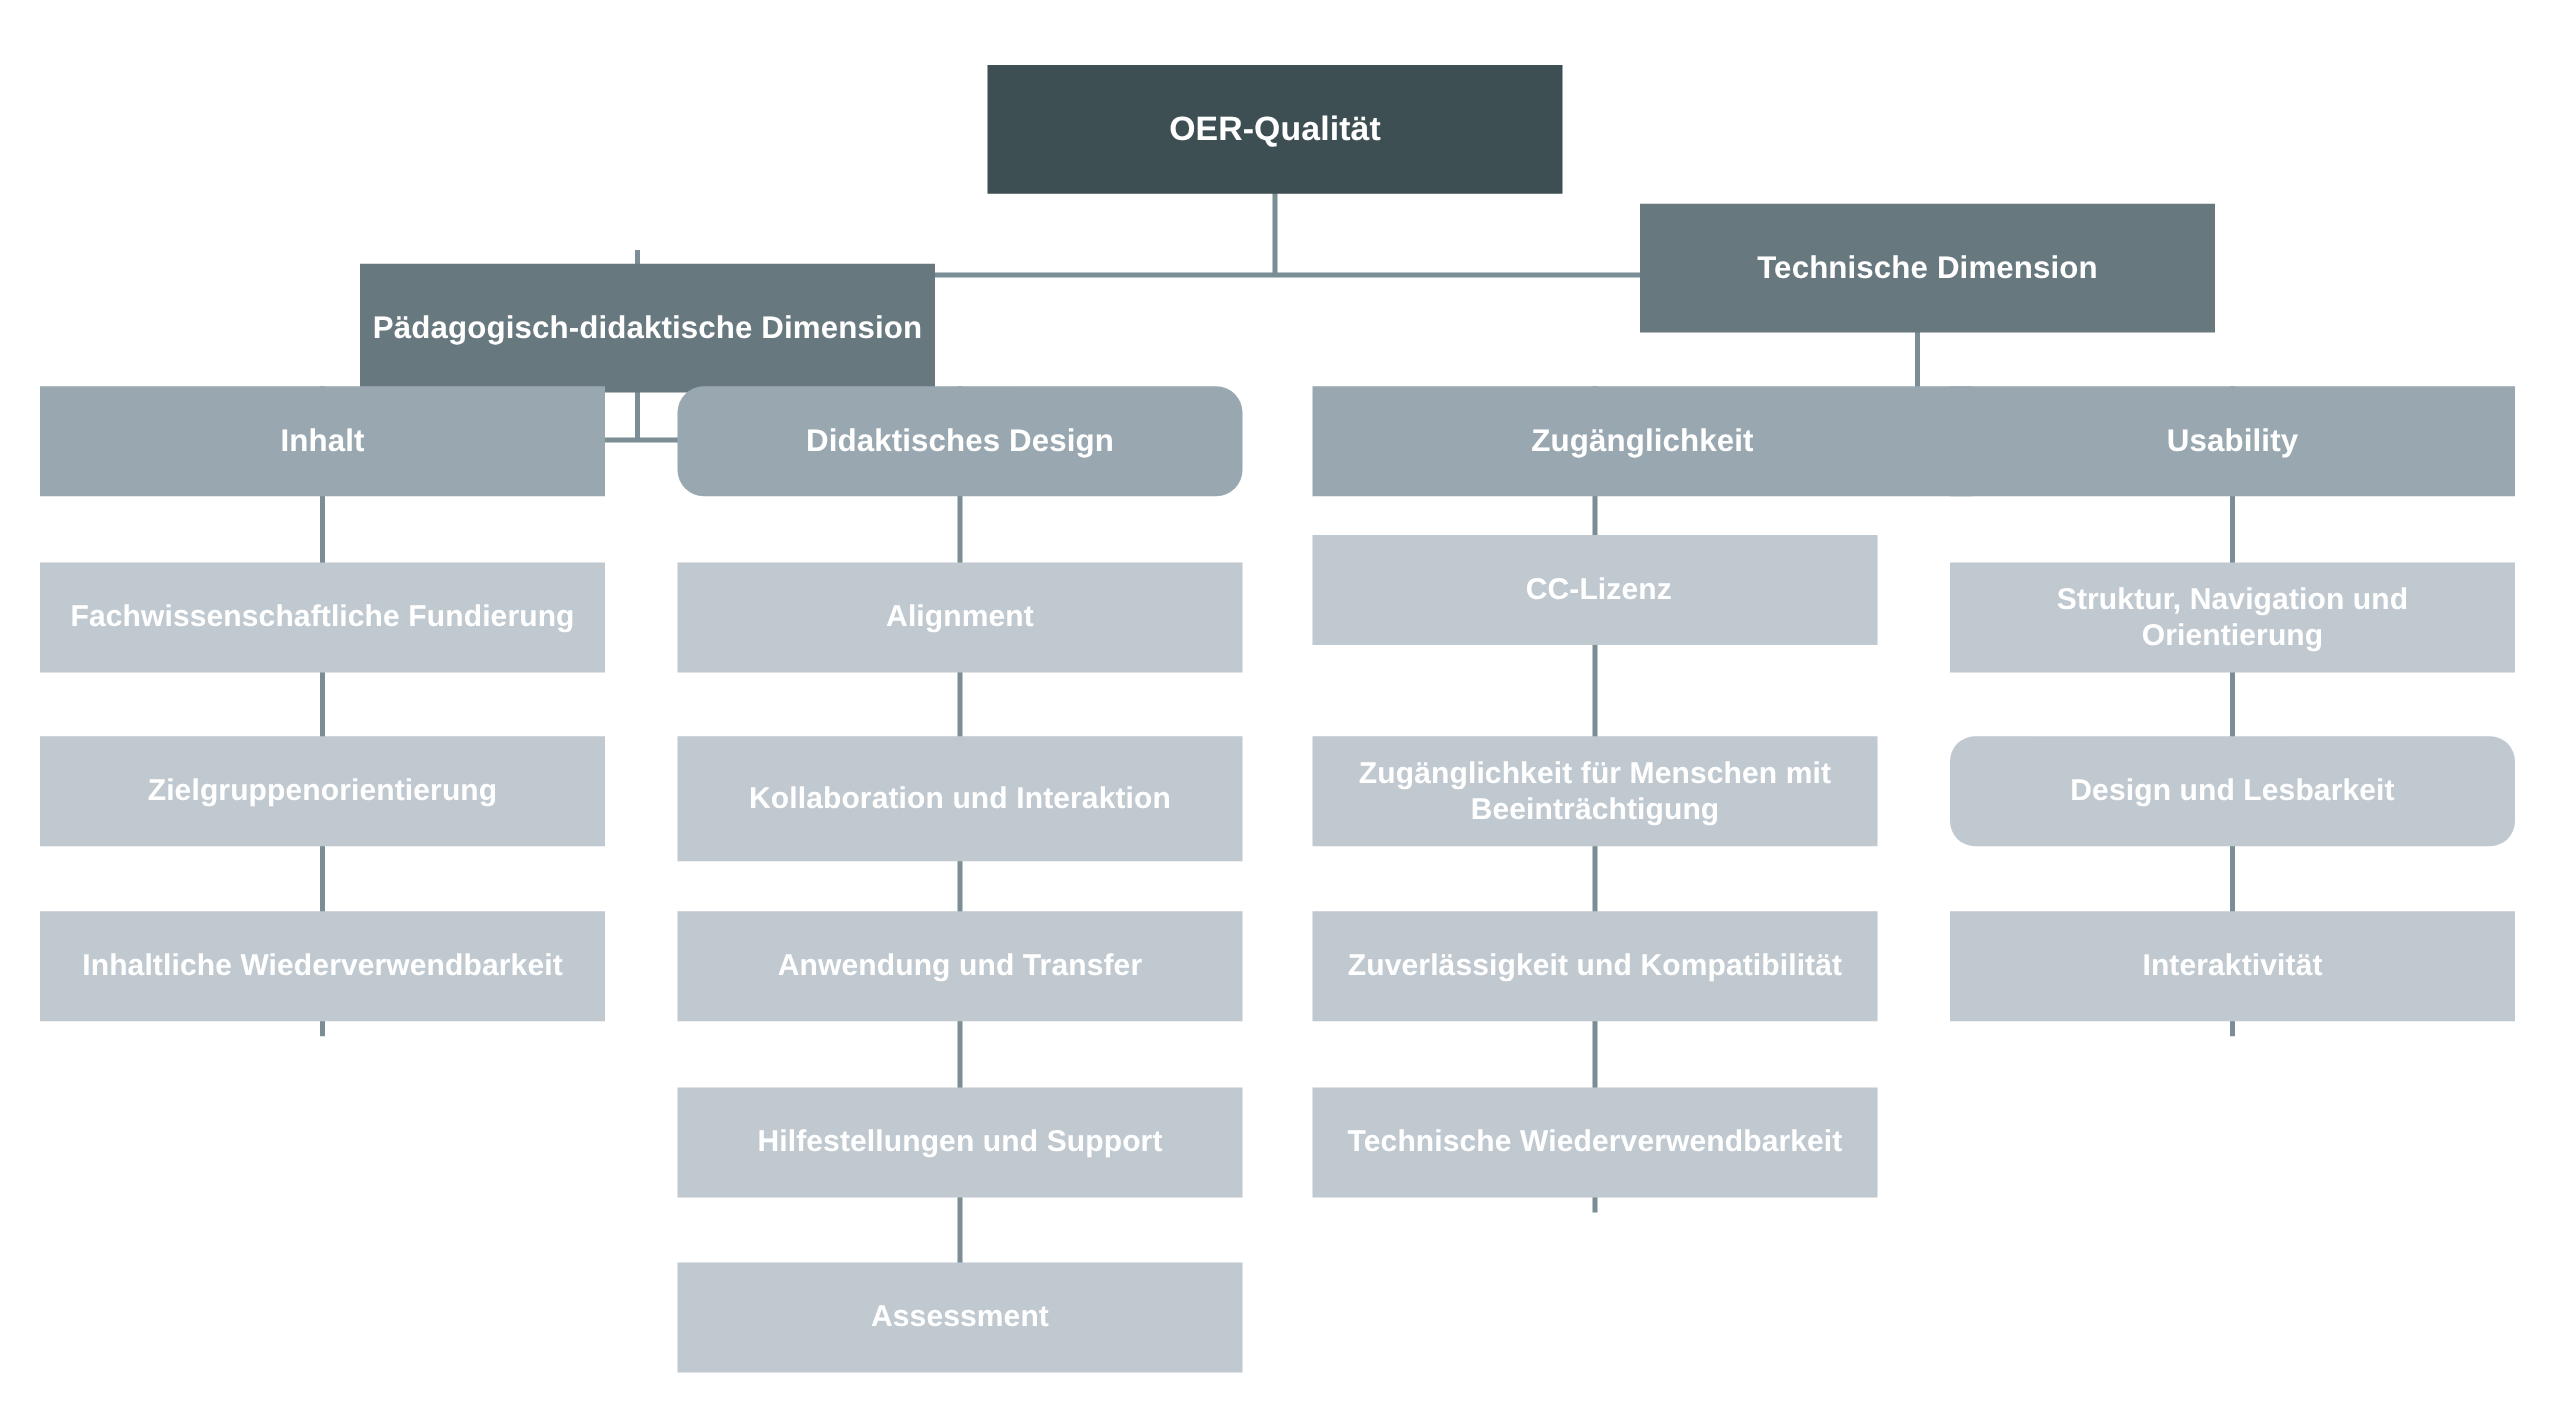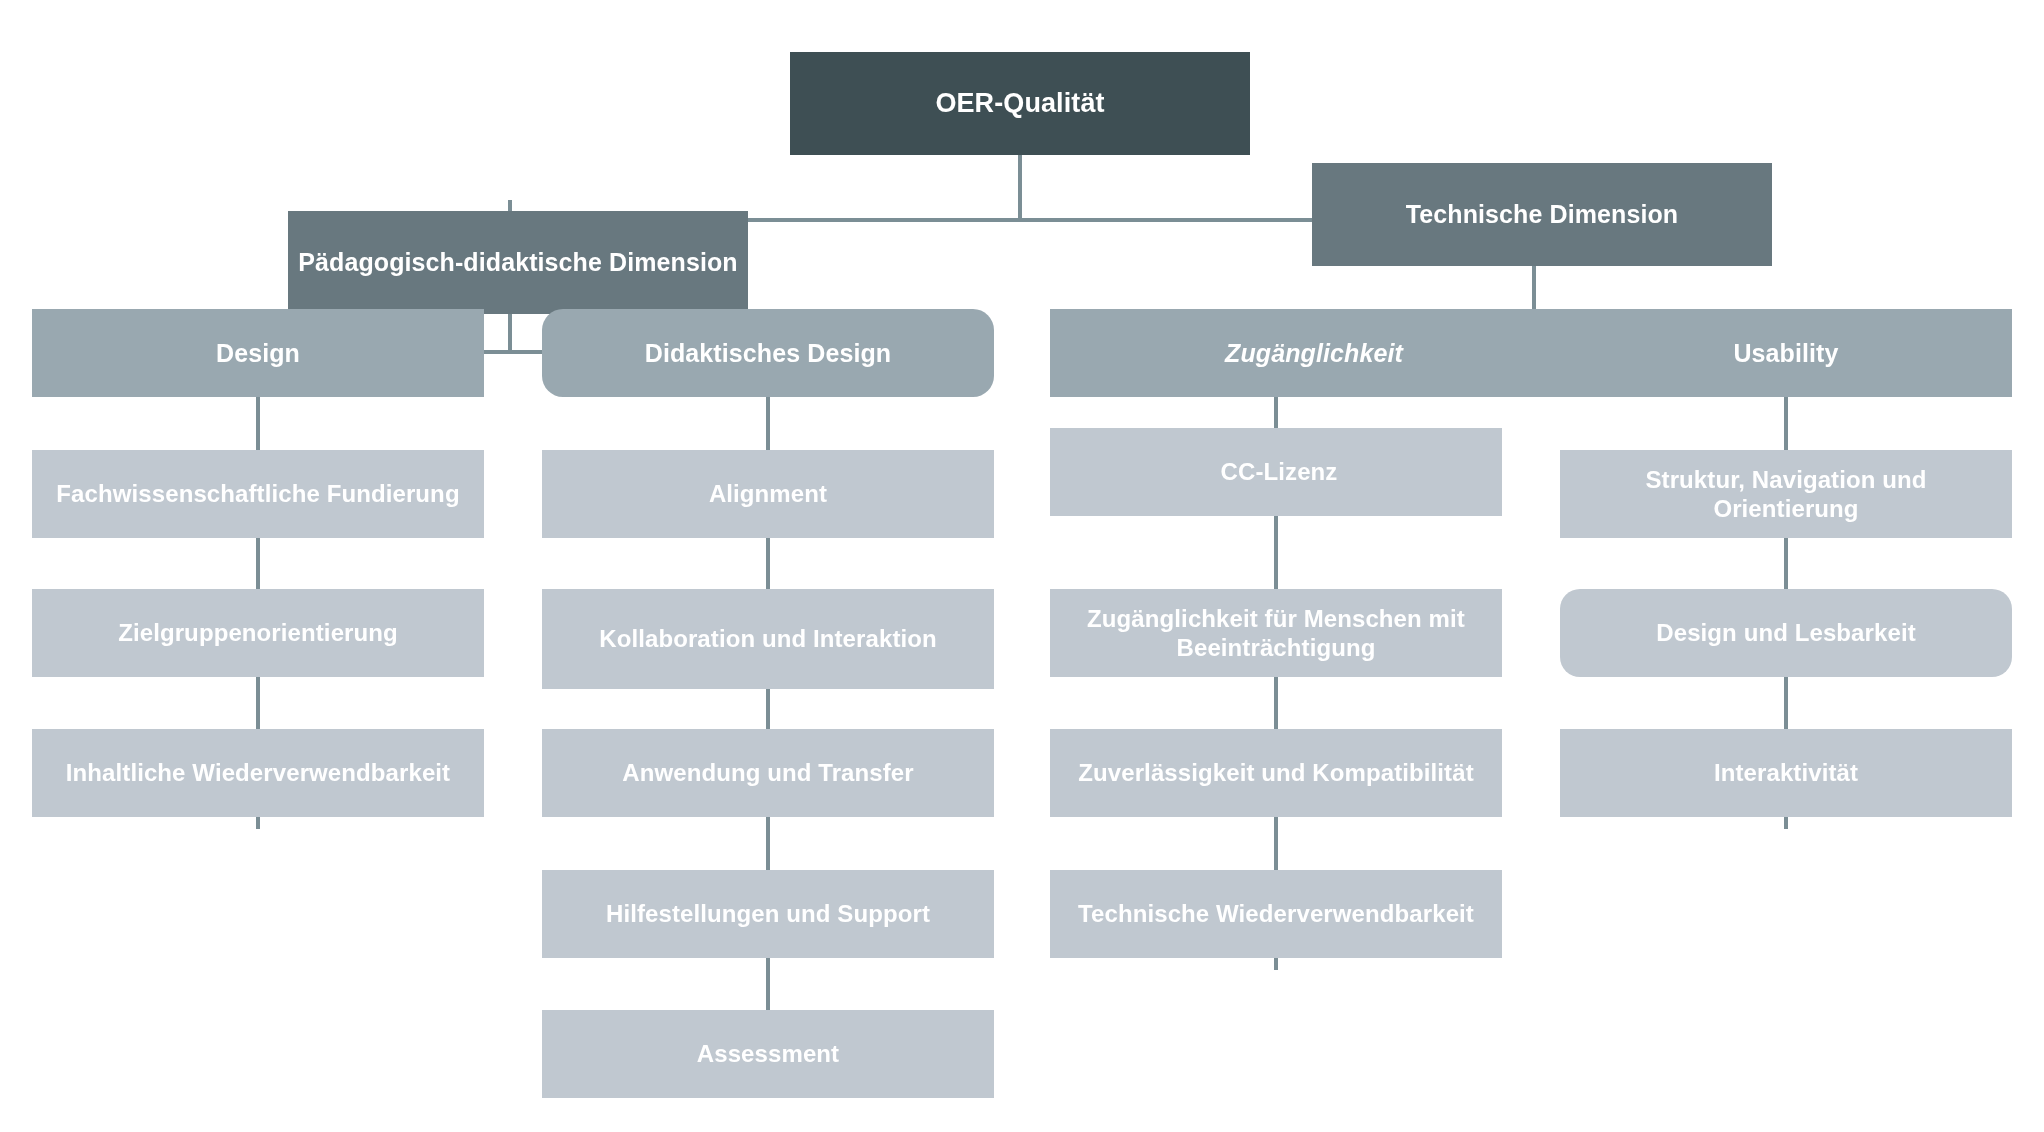--- a/index.html
+++ b/index.html
@@ -91,28 +91,28 @@
 
   <div class="node dim" style="left:288px; top:163px; width:460px; height:103px;margin-top:48px;">
     <span>Pädagogisch-didaktische Dimension</span>
   </div>
 
   <div class="node dim" style="left:1312px; top:163px; width:460px; height:103px;">
     <span>Technische Dimension</span>
   </div>
 
   <div class="node cat" style="left:32px; top:309px; width:452px; height:88px;">
-    <span>Design</span>
+    <span>Inhalt</span>
   </div>
 
   <div class="node cat" style="left:542px; top:309px; width:452px; height:88px;border-radius:21px;">
     <span>Didaktisches Design</span>
   </div>
 
-  <div class="node cat" style="left:1050px; top:309px; width:528px; height:88px;font-style:italic;">
+  <div class="node cat" style="left:1050px; top:309px; width:528px; height:88px;">
     <span>Zugänglichkeit</span>
   </div>
 
   <div class="node cat" style="left:1560px; top:309px; width:452px; height:88px;">
     <span>Usability</span>
   </div>
 
   <div class="node leaf" style="left:32px; top:450px; width:452px; height:88px;">
     <span>Fachwissenschaftliche Fundierung</span>
   </div>

